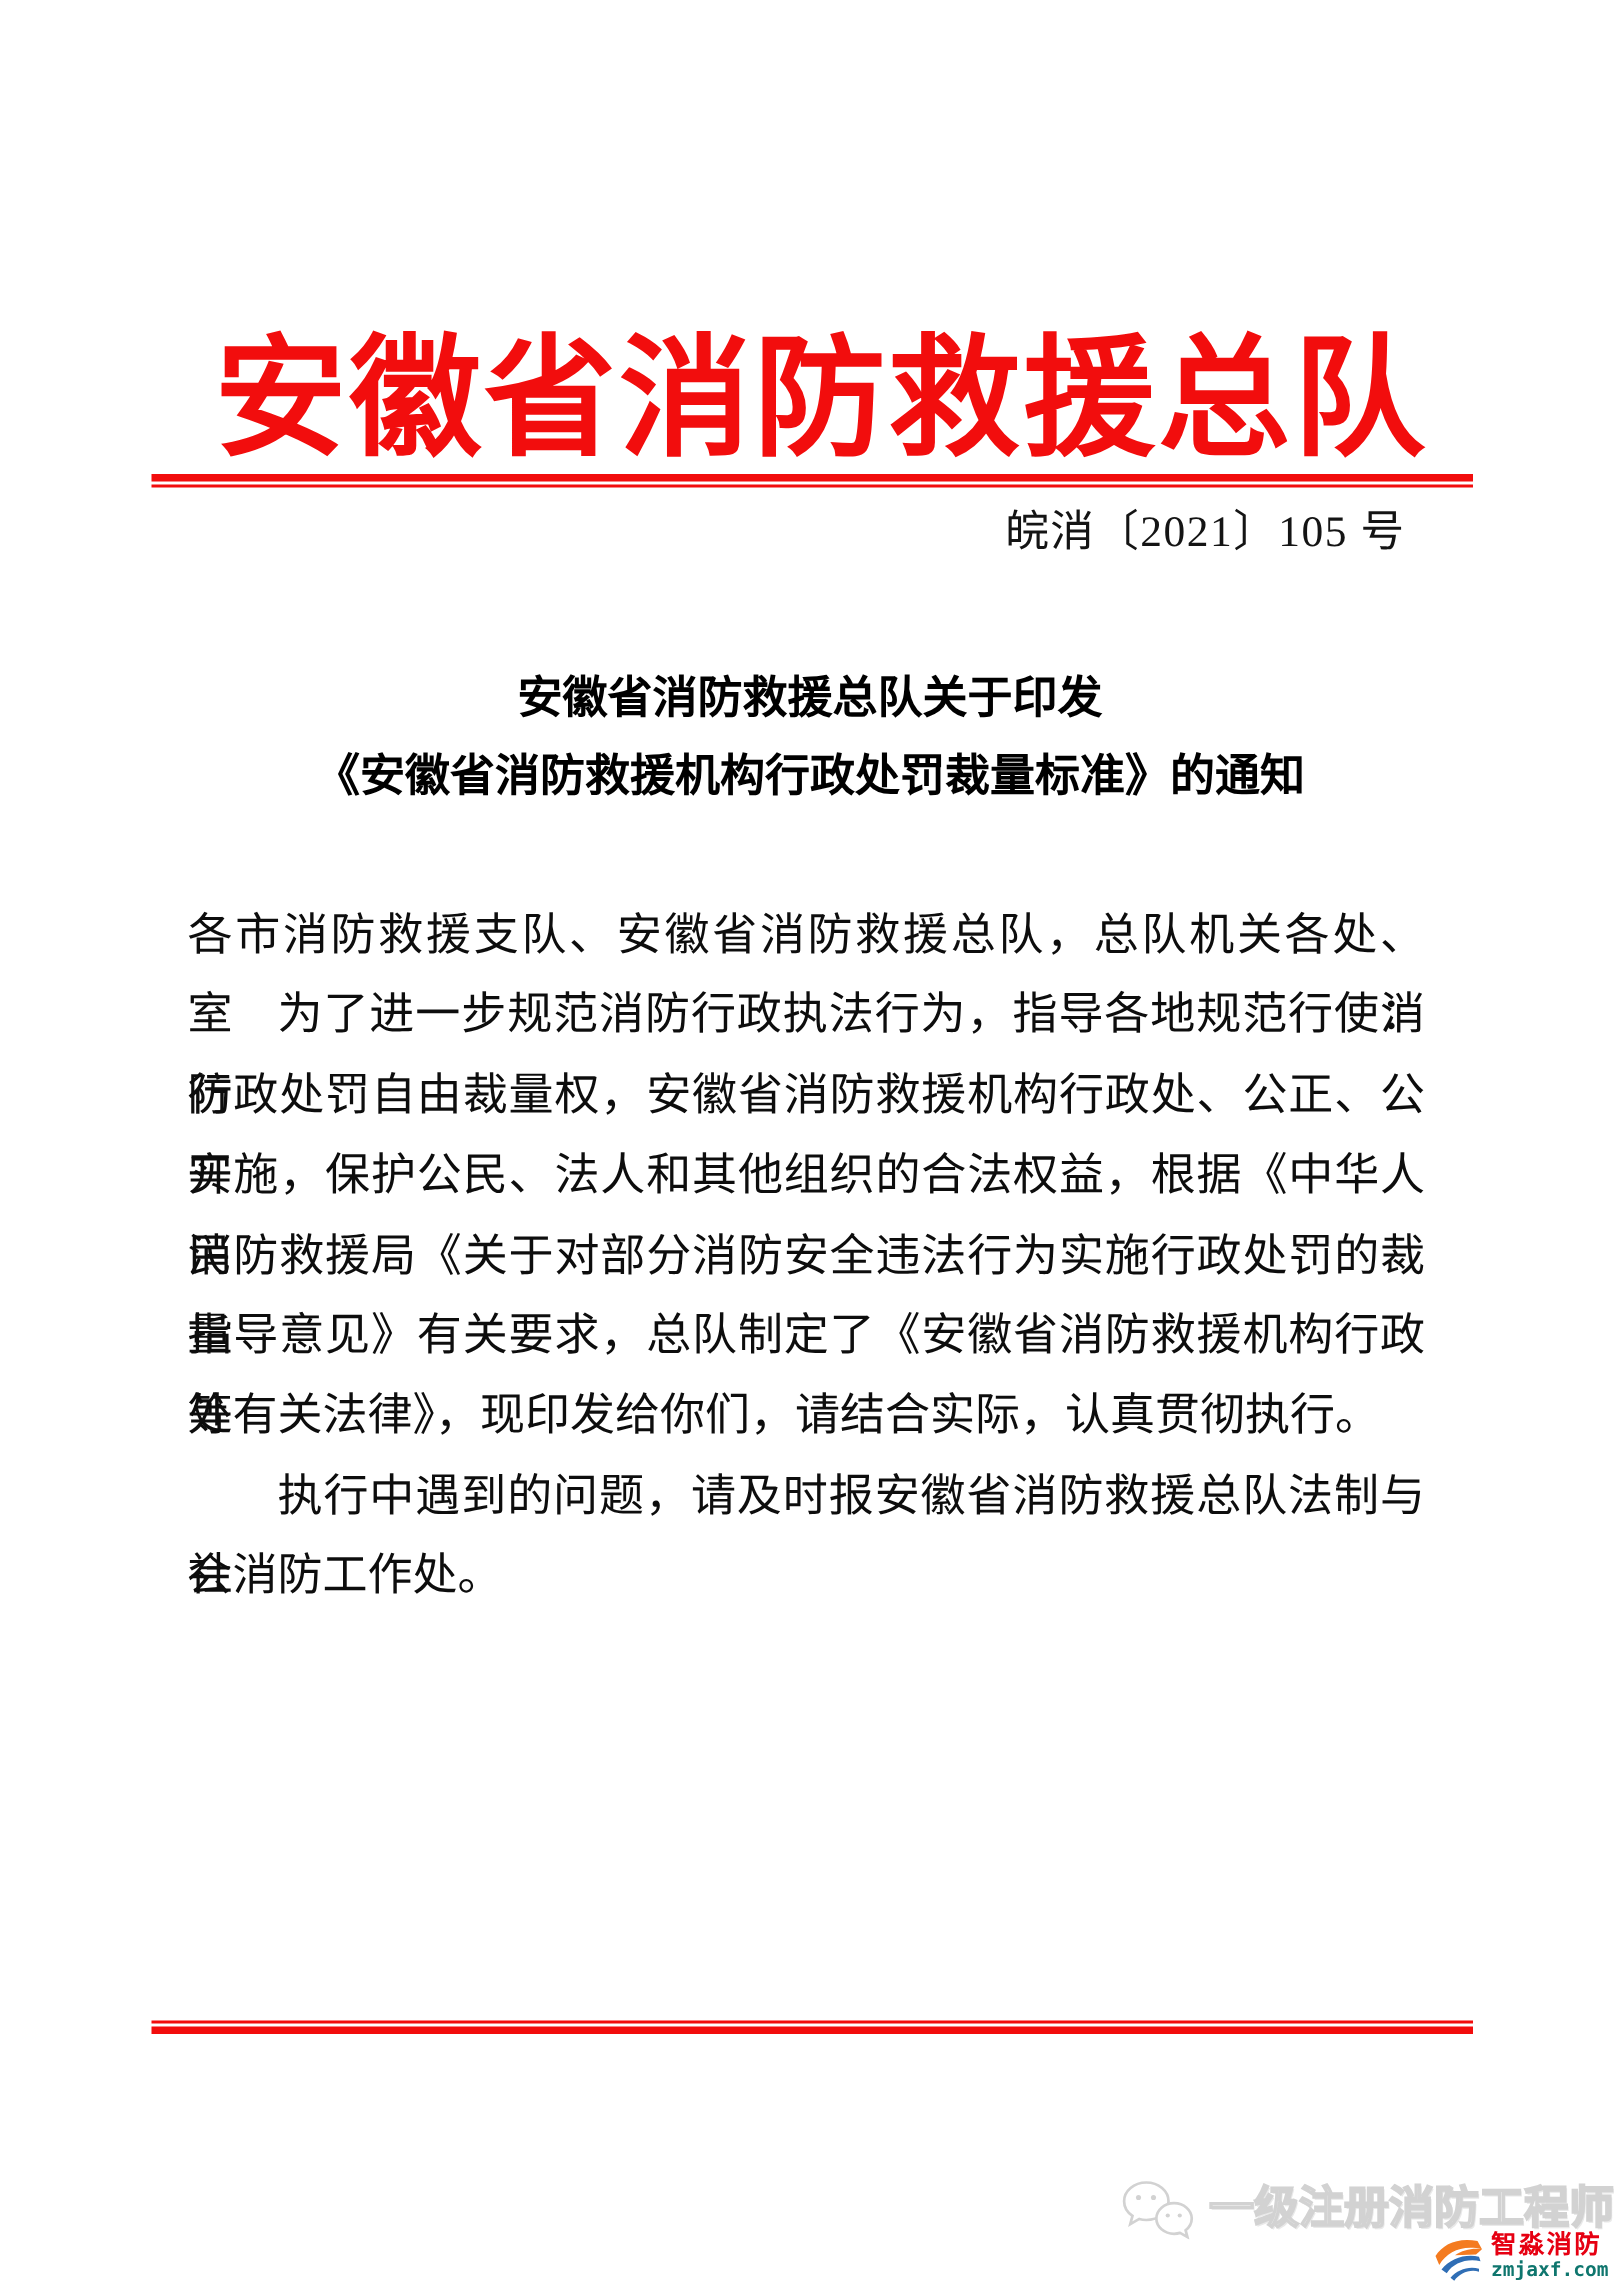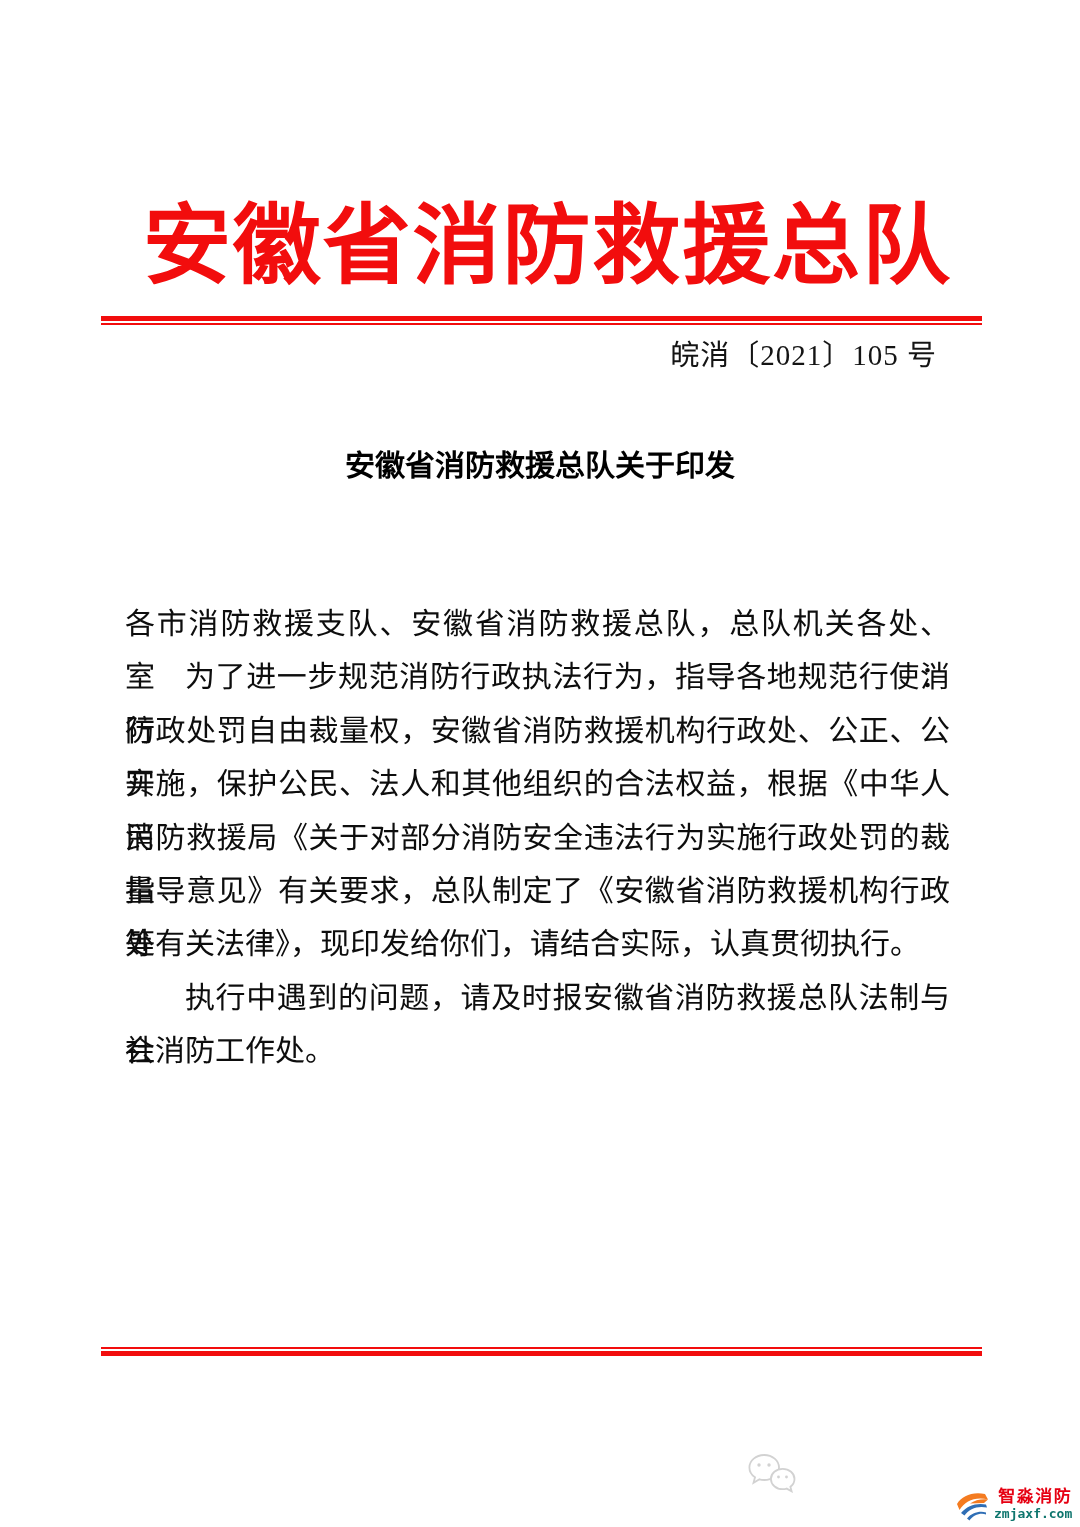--- a/index.html
+++ b/index.html
@@ -7,21 +7,21 @@
     position:relative;
     width:1080px;height:1527px;
     background:#ffffff;
     overflow:hidden;
     font-family:"Liberation Serif","DejaVu Serif",serif;
   }
 
   
   .agency{
     position:absolute;
-    top:197px;left:143px;width:807px;
+    top:218px;left:143px;width:807px;
     font-family:"Liberation Serif","DejaVu Serif",serif;
     font-weight:700;
     font-size:88px;line-height:100px;
     color:#f20d0d;
     text-align:justify;
     text-align-last:justify;
     white-space:nowrap;
     letter-spacing:0;
   }
 
@@ -85,21 +85,21 @@
     white-space:nowrap;
   }
 
   
   .brand{
     position:absolute;
     top:1487px;left:954px;
     display:flex;align-items:flex-start;gap:3px;
   }
   .brand-icon{display:inline-block;width:37px;height:37px;}
-  .brand-texts{display:flex;flex-direction:column;align-items:flex-end;}
+  .brand-texts{display:flex;flex-direction:column;}
   .brand-name{
     font-family:"Liberation Sans","DejaVu Sans",sans-serif;
     font-weight:700;
     font-size:17px;line-height:19px;
     color:#e60012;
     letter-spacing:1.5px;
     white-space:nowrap;
   }
   .brand-site{
     font-family:"DejaVu Sans Mono","Liberation Mono",monospace;
@@ -118,20 +118,21 @@
 
   <div class="sep sep-top">
     <div class="bar-thick"></div>
     <div class="bar-thin"></div>
   </div>
 
   <div class="docnum">皖消〔2021〕105 号</div>
 
   <div class="doc-title">
     <div>安徽省消防救援总队关于印发</div>
+    <div>《安徽省消防救援机构行政处罚裁量标准》的通知</div>
   </div>
 
   <div class="doc-body">
     <div class="bline">各市消防救援支队、安徽省消防救援总队，总队机关各处、室：</div>
     <div class="bline indent">为了进一步规范消防行政执法行为，指导各地规范行使消防</div>
     <div class="bline">行政处罚自由裁量权，安徽省消防救援机构行政处、公正、公开</div>
     <div class="bline">实施，保护公民、法人和其他组织的合法权益，根据《中华人民</div>
     <div class="bline">消防救援局《关于对部分消防安全违法行为实施行政处罚的裁量</div>
     <div class="bline">指导意见》有关要求，总队制定了《安徽省消防救援机构行政处</div>
     <div class="bline plain">等有关法律》，现印发给你们，请结合实际，认真贯彻执行。</div>
@@ -152,20 +153,21 @@
           <path d="M46.5 26 C46.5 20.4 41.2 15.8 34.7 15.8 C28.2 15.8 22.9 20.4 22.9 26 C22.9 31.6 28.2 36.2 34.7 36.2 C36.1 36.2 37.5 36 38.7 35.6 L43.6 38.3 L42.4 33.8 C44.9 31.9 46.5 29.1 46.5 26 Z"></path>
         </g>
         <g fill="#d2d2d2">
           <circle cx="11" cy="12" r="1.7"></circle>
           <circle cx="21" cy="12" r="1.7"></circle>
           <circle cx="30.5" cy="24" r="1.4"></circle>
           <circle cx="38.5" cy="24" r="1.4"></circle>
         </g>
       </svg>
     </span>
+    <span class="wm-text">一级注册消防工程师</span>
   </div>
 
   <div class="brand">
     <span class="brand-icon">
       <svg width="37" height="37" viewBox="0 0 37 37" xmlns="http://www.w3.org/2000/svg">
         <circle cx="18.5" cy="18.5" r="17.5" fill="#ffffff"></circle>
         <path d="M3 17 C8 9 18 4.5 31 7 L34 12.5 C21 9.5 11 14 5.5 23 Z" fill="#f47b20"></path>
         <path d="M34 12.5 C28 11.5 21 13 16 16.5 L30 16 Z" fill="#f47b20"></path>
         <path d="M7 26 C13 18.5 23 15.5 32 17.5 L33 20.5 C24 18.5 15 21.5 10.5 28.5 Z" fill="#2f6eb5"></path>
         <path d="M13 31.5 C17.5 26 25.5 23.5 32 25.5 L32 27.5 C26 25.5 19 28.5 15.5 33.5 Z" fill="#2f6eb5"></path>

